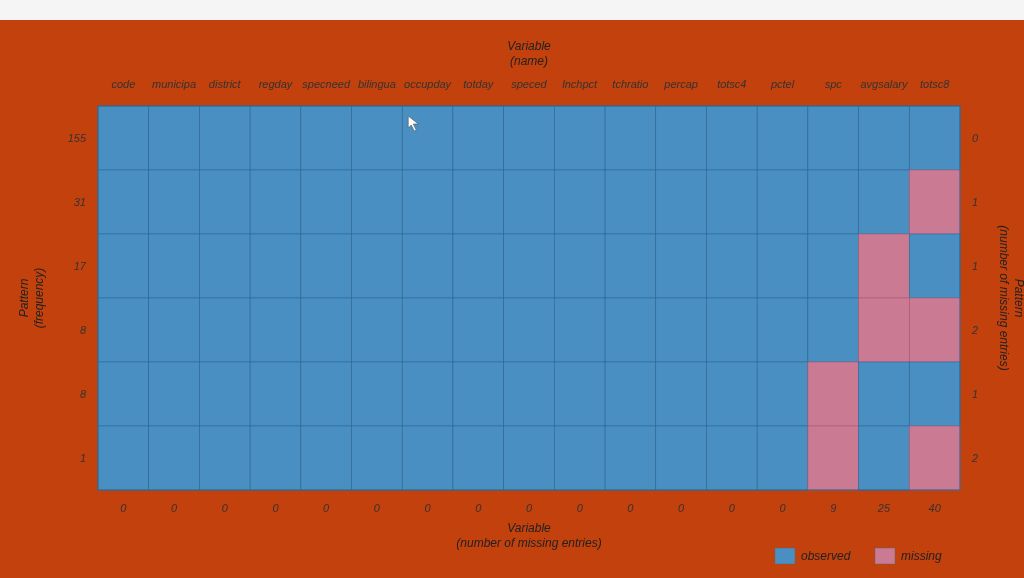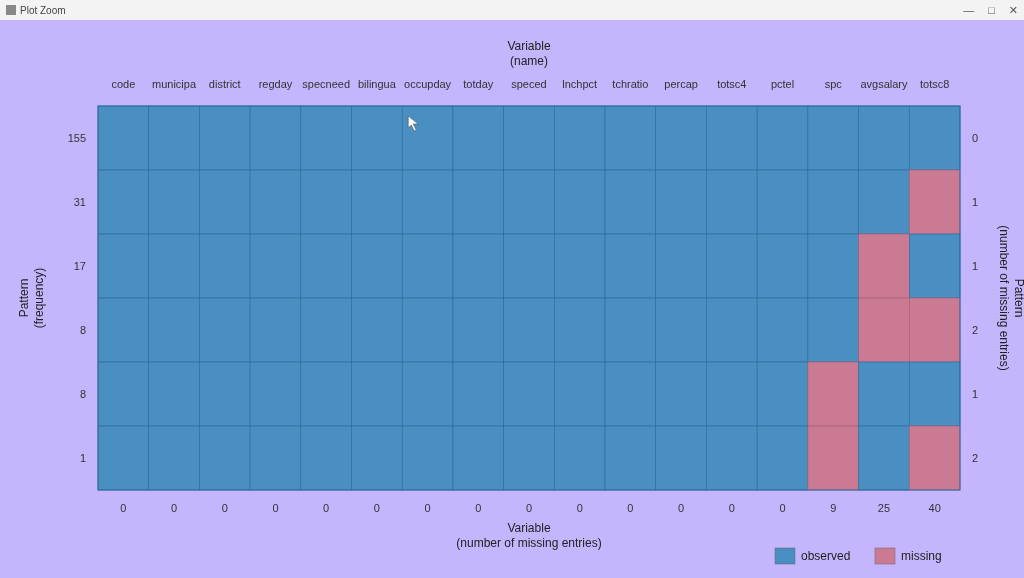--- a/index.html
+++ b/index.html
@@ -3,44 +3,33 @@
 <meta charset="utf-8">
 <style>
   * { box-sizing: border-box; }
   html, body { margin:0; padding:0; font-family: Arial, Helvetica, sans-serif; font-size: 12px; color:#222; background:#fff; }
   .window { width:1024px; height:578px; position:relative; background:#f5f5f5; overflow:hidden; }
   .titlebar { height:20px; display:flex; align-items:center; justify-content:space-between; padding:0 6px; background:#f3f3f3; font-size:10px; color:#444; }
   .titlebar .icon-box { display:flex; align-items:center; gap:4px; }
   .tb-icon { width:10px; height:10px; background:#888; display:inline-block; }
   .win-controls { display:flex; gap:14px; font-size:11px; color:#555;}
   .win-btn { cursor:default; }
-  .plot-area { position:absolute; top:20px; left:0; right:0; bottom:0; background:#c4b5fd; }
+  .plot-area { position:absolute; top:20px; left:0; right:0; bottom:0; background:#c2410c;font-style:italic; }
   svg { display:block; }
   .cell-obs { fill:#4a8fc1; stroke:#2b6b99; stroke-width:0.6; }
   .cell-miss { fill:#ca7b93; stroke:#a85a75; stroke-width:0.6; }
   .axis-tick { font-size:11px; fill:#333; }
   .axis-title { font-size:12px; fill:#222; }
   .legend-rect { stroke:#666; stroke-width:0.5; }
   .legend-text { font-size:12px; fill:#222; }
 </style>
 </head>
 <body>
 <div class="window">
 
-  <div class="titlebar">
-    <div class="icon-box">
-      <span class="tb-icon"></span>
-      <span>Plot Zoom</span>
-    </div>
-    <div class="win-controls">
-      <span class="win-btn">—</span>
-      <span class="win-btn">□</span>
-      <span class="win-btn">✕</span>
-    </div>
-  </div>
 
   <div class="plot-area">
     <svg id="plot-svg" width="1024" height="558">
         <text x="529" y="30" text-anchor="middle" class="axis-title">Variable</text>
         <text x="529" y="45" text-anchor="middle" class="axis-title">(name)</text>
         <text x="123.35294117647058" y="68" text-anchor="middle" class="axis-tick">code</text>
         <text x="174.05882352941177" y="68" text-anchor="middle" class="axis-tick">municipa</text>
         <text x="224.76470588235293" y="68" text-anchor="middle" class="axis-tick">district</text>
         <text x="275.47058823529414" y="68" text-anchor="middle" class="axis-tick">regday</text>
         <text x="326.17647058823525" y="68" text-anchor="middle" class="axis-tick">specneed</text>

